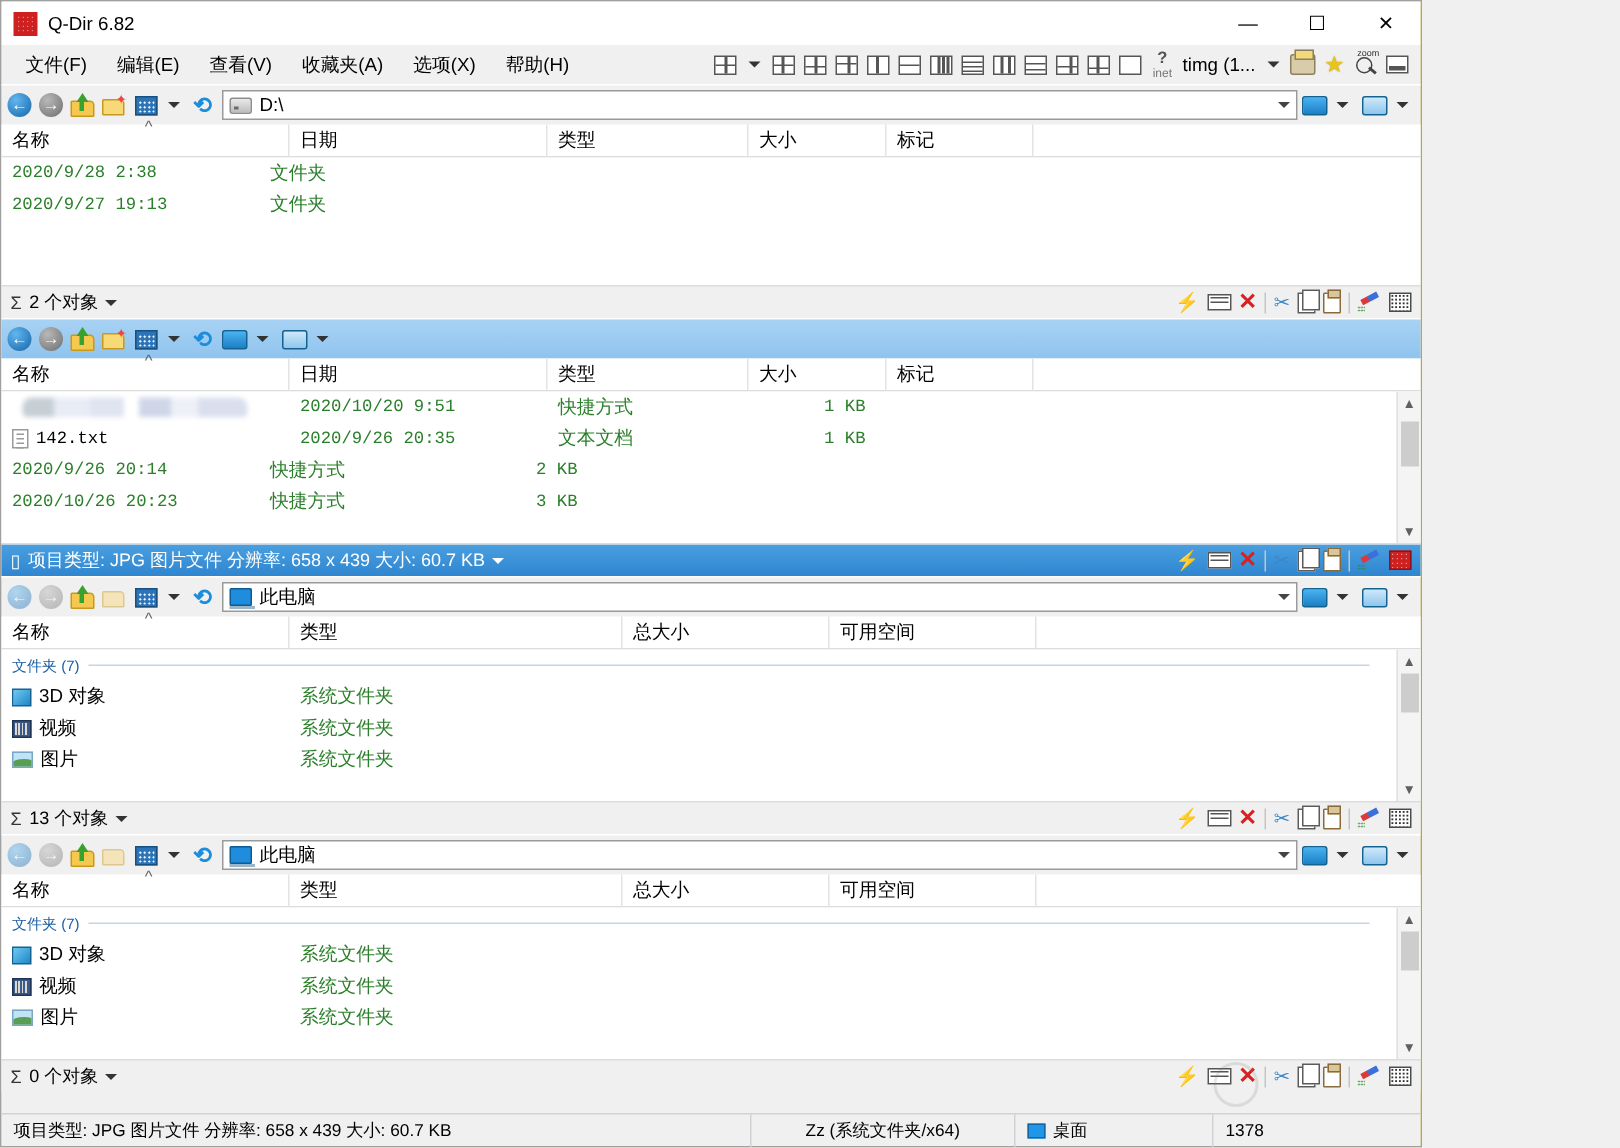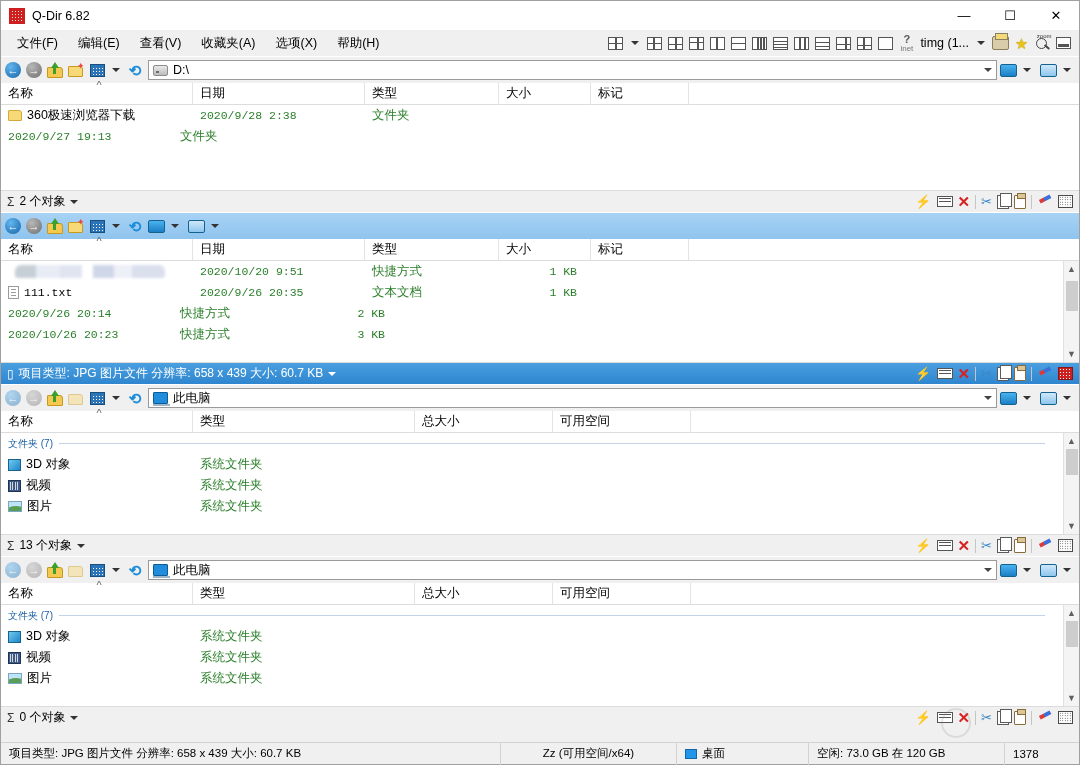--- a/index.html
+++ b/index.html
@@ -4,21 +4,21 @@
 <style>
   * { box-sizing: border-box; margin: 0; padding: 0; }
   html, body {
     width: 1080px; height: 765px;
     font-family: "Liberation Sans", sans-serif;
     font-size: 12px;
     background: #f0f0f0;
     overflow: hidden;
     -webkit-font-smoothing: none;
   }
-  .app { width: 1080px; height: 765px; display: flex; flex-direction: column;
+  .app { width: 948px; height: 765px; display: flex; flex-direction: column;
          background: #fde047; border: 1px solid #a0a0a0; position: relative; }
 
   
   .titlebar { height: 29px; background: #ffffff; display: flex; align-items: center;
               flex: 0 0 29px; }
   .title-icon { width: 16px; height: 16px; margin: 0 7px 0 8px;
                 background: #cf2020; position: relative; }
   .title-icon::after { content:""; position:absolute; inset:2px;
       background-image: radial-gradient(#fff 0.5px, transparent 0.6px);
       background-size: 3px 3px; opacity: .85; }
@@ -393,24 +393,20 @@
         <div class="col sorted" style="width:192px">名称</div>
         <div class="col" style="width:172px">日期</div>
         <div class="col" style="width:134px">类型</div>
         <div class="col" style="width:92px">大小</div>
         <div class="col" style="width:98px">标记</div>
       </div>
 
       <div class="list">
         <div class="rows">
           <div class="row">
-            <div class="cell name" style="width:192px">
-                <span class="fold-ico"></span>
-                <span>360极速浏览器下载</span>
-              </div>
             <div class="cell green mono" style="width:172px">2020/9/28  2:38</div>
             <div class="cell green" style="width:134px">文件夹</div>
             <div class="cell num mono" style="width:92px"></div>
             <div class="cell" style="width:98px"></div>
           </div>
           <div class="row">
             <div class="cell green mono" style="width:172px">2020/9/27  19:13</div>
             <div class="cell green" style="width:134px">文件夹</div>
             <div class="cell num mono" style="width:92px"></div>
             <div class="cell" style="width:98px"></div>
@@ -490,21 +486,21 @@
                 <div class="blurred"></div>
               </div>
             <div class="cell green mono" style="width:172px">2020/10/20  9:51</div>
             <div class="cell green" style="width:134px">快捷方式</div>
             <div class="cell num mono" style="width:92px">1 KB</div>
             <div class="cell" style="width:98px"></div>
           </div>
           <div class="row">
             <div class="cell name" style="width:192px">
                 <span class="txt-ico"></span>
-                <span class="mono">111.txt</span>
+                <span class="mono">142.txt</span>
               </div>
             <div class="cell green mono" style="width:172px">2020/9/26  20:35</div>
             <div class="cell green" style="width:134px">文本文档</div>
             <div class="cell num mono" style="width:92px">1 KB</div>
             <div class="cell" style="width:98px"></div>
           </div>
           <div class="row">
             <div class="cell green mono" style="width:172px">2020/9/26  20:14</div>
             <div class="cell green" style="width:134px">快捷方式</div>
             <div class="cell num mono" style="width:92px">2 KB</div>
@@ -764,24 +760,23 @@
           <div class="pen"></div>
           <div class="gridblk dark"></div>
         </div>
       </div>
     </div>
 
   </div>
 
   <div class="statusbar">
     <div class="sb-cell" style="width:500px">项目类型: JPG 图片文件 分辨率: 658 x 439 大小: 60.7 KB</div>
-    <div class="sb-cell" style="width:176px;justify-content:center">Zz (可用空间/x64)</div>
+    <div class="sb-cell" style="width:176px;justify-content:center">Zz (系统文件夹/x64)</div>
     <div class="sb-cell" style="width:132px">
       <span class="sb-blue"></span>
       <span>桌面</span>
     </div>
-    <div class="sb-cell" style="width:196px">空闲: 73.0 GB 在 120 GB</div>
     <div class="sb-cell" style="flex:1 1 auto;border-right:none">1378</div>
   </div>
 
   <div class="wm-ring"></div>
 
 </div>
 
 </body></html>

